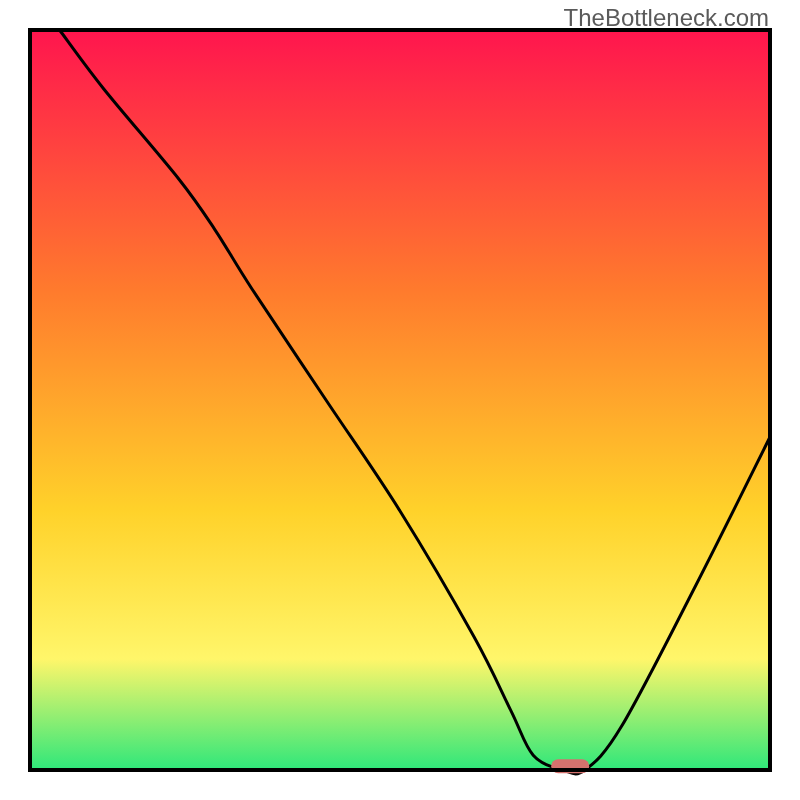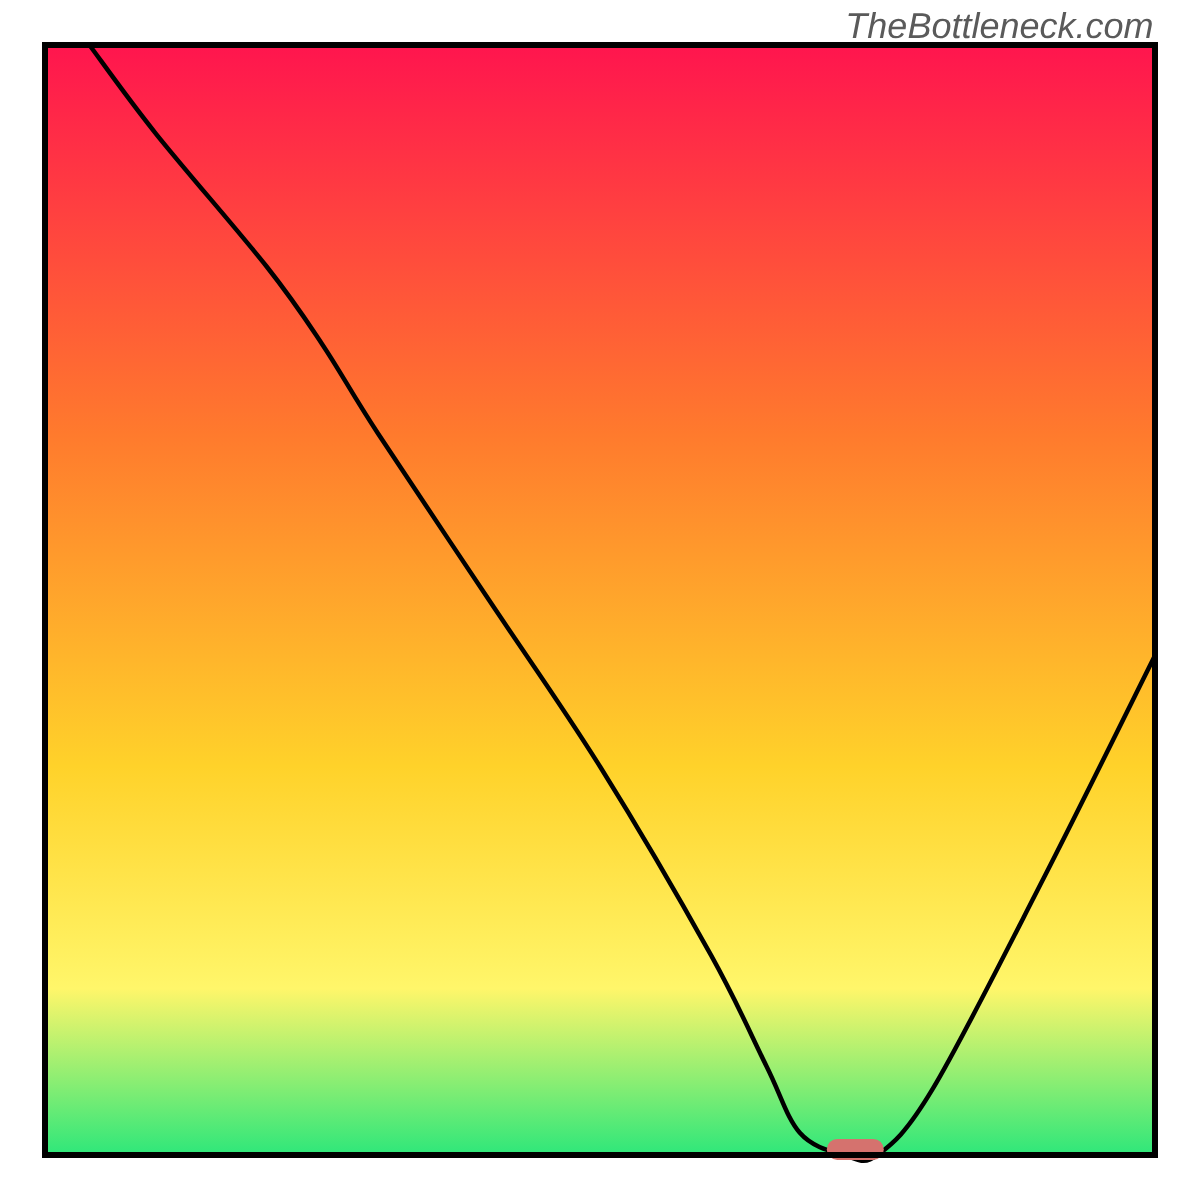--- a/index.html
+++ b/index.html
@@ -7,21 +7,20 @@
     padding: 0;
     width: 800px;
     height: 800px;
     font-family: Arial, Helvetica, sans-serif;
     background: #ffffff;
   }
   .chart-wrapper {
     position: relative;
     width: 779px;
     height: 800px;
-    font-style: italic;
   }
   .watermark {
     position: absolute;
     top: 4px;
     right: 10px;
     font-size: 24px;
     font-weight: 500;
     color: #5a5a5a;
     z-index: 10;
   }

